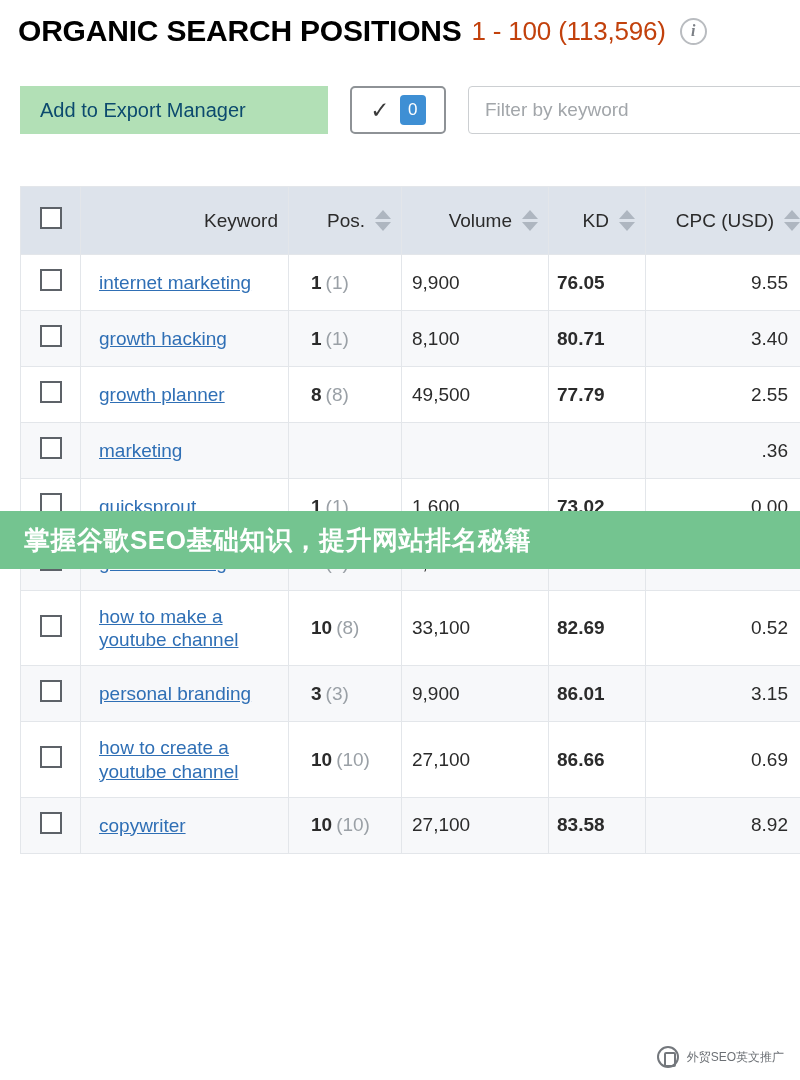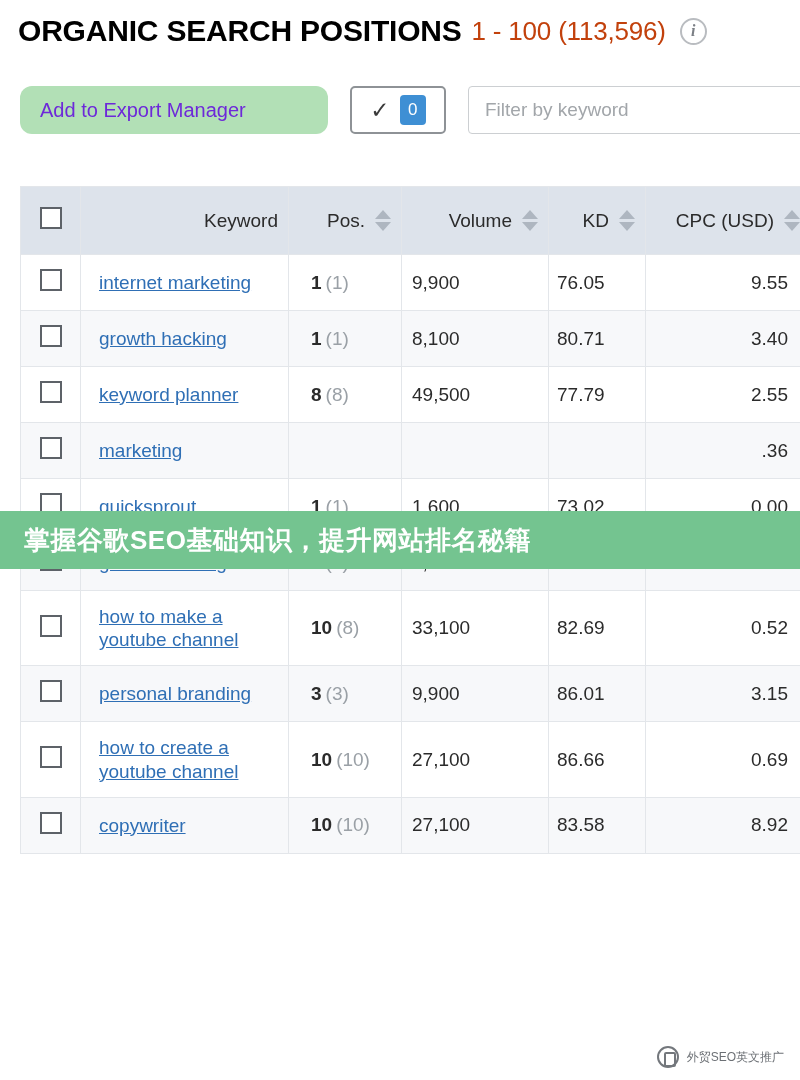--- a/index.html
+++ b/index.html
@@ -57,22 +57,22 @@
     position: absolute;
     left: 20px; top: 86px;
     display: flex;
     align-items: center;
     gap: 22px;
   }
   .btn-export {
     width: 308px; height: 48px;
     background: #b2e0b6;
     border: none;
-    border-radius: 12px;
-    color: #6d28d9;
+    border-radius: 0;
+    color: #0c4a6e;
     font-size: 20px;
     font-family: "Liberation Sans", sans-serif;
     display: flex;
     align-items: center;
     padding-left: 20px;
     cursor: default;
   }
   .select-group {
     display: flex;
     align-items: center;
@@ -181,21 +181,21 @@
     text-decoration: underline;
     font-size: 19px;
     line-height: 1.22;
     display: inline;
     cursor: pointer;
   }
   td.col-pos { text-align: left; padding-left: 22px; white-space: nowrap; }
   .pos-main { color: #2b2b2b; font-weight: bold; }
   .pos-prev { color: #9aa0a6; font-weight: normal; margin-left: 4px; }
   td.col-vol { text-align: left; padding-right: 14px; }
-  td.col-kd  { text-align: left; padding-left: 8px; }
+  td.col-kd  { text-align: left; padding-left: 8px; font-weight: bold; }
   td.col-cpc { text-align: right; padding-right: 22px; }
 
   
   .banner {
     position: absolute;
     left: 0; top: 511px;
     width: 800px; height: 58px;
     background: #74c490;
     display: flex;
     align-items: center;
@@ -325,21 +325,21 @@
           <tr class="alt">
             <td class="col-check"><span class="cbox"></span></td>
             <td class="col-kw"><span class="kw-link">growth hacking</span></td>
             <td class="col-pos"><span class="pos-main">1</span><span class="pos-prev">(1)</span></td>
             <td class="col-vol">8,100</td>
             <td class="col-kd">80.71</td>
             <td class="col-cpc">3.40</td>
           </tr>
           <tr class="">
             <td class="col-check"><span class="cbox"></span></td>
-            <td class="col-kw"><span class="kw-link">keyword planner</span></td>
+            <td class="col-kw"><span class="kw-link">growth planner</span></td>
             <td class="col-pos"><span class="pos-main">8</span><span class="pos-prev">(8)</span></td>
             <td class="col-vol">49,500</td>
             <td class="col-kd">77.79</td>
             <td class="col-cpc">2.55</td>
           </tr>
           <tr class="alt">
             <td class="col-check"><span class="cbox"></span></td>
             <td class="col-kw"><span class="kw-link">marketing</span></td>
             <td class="col-pos"><span class="pos-main"></span><span class="pos-prev"></span></td>
             <td class="col-vol"></td>

